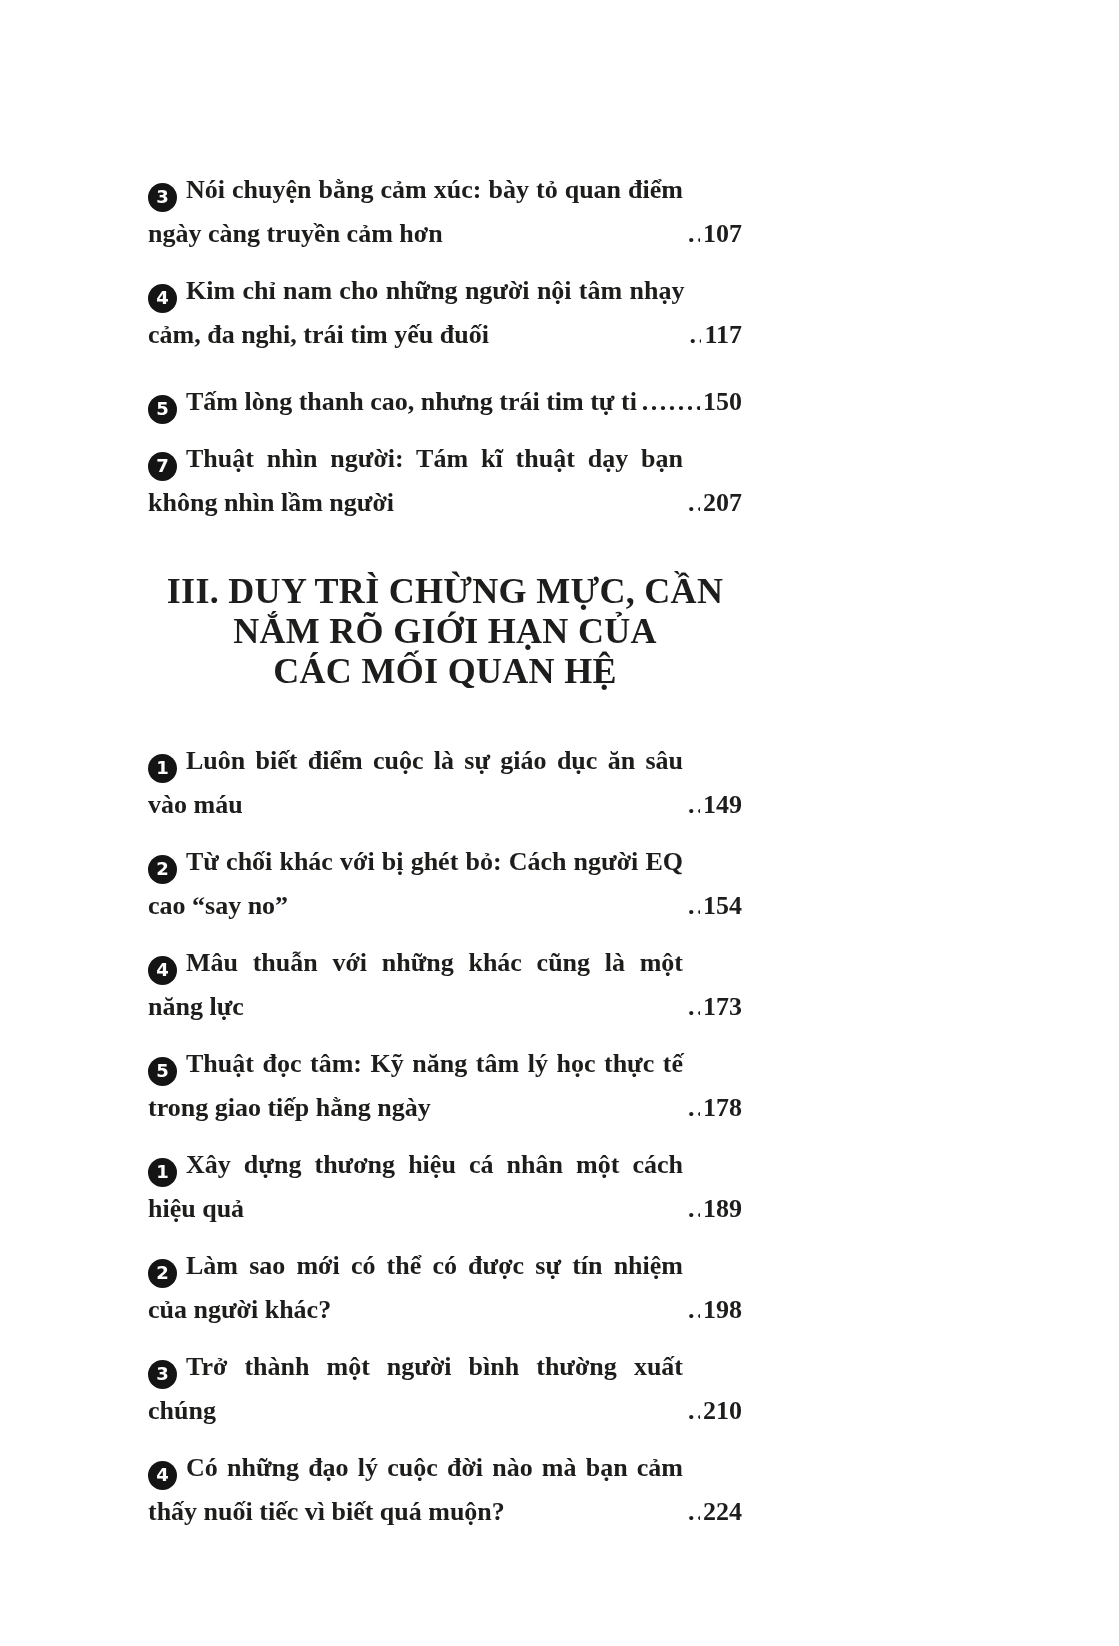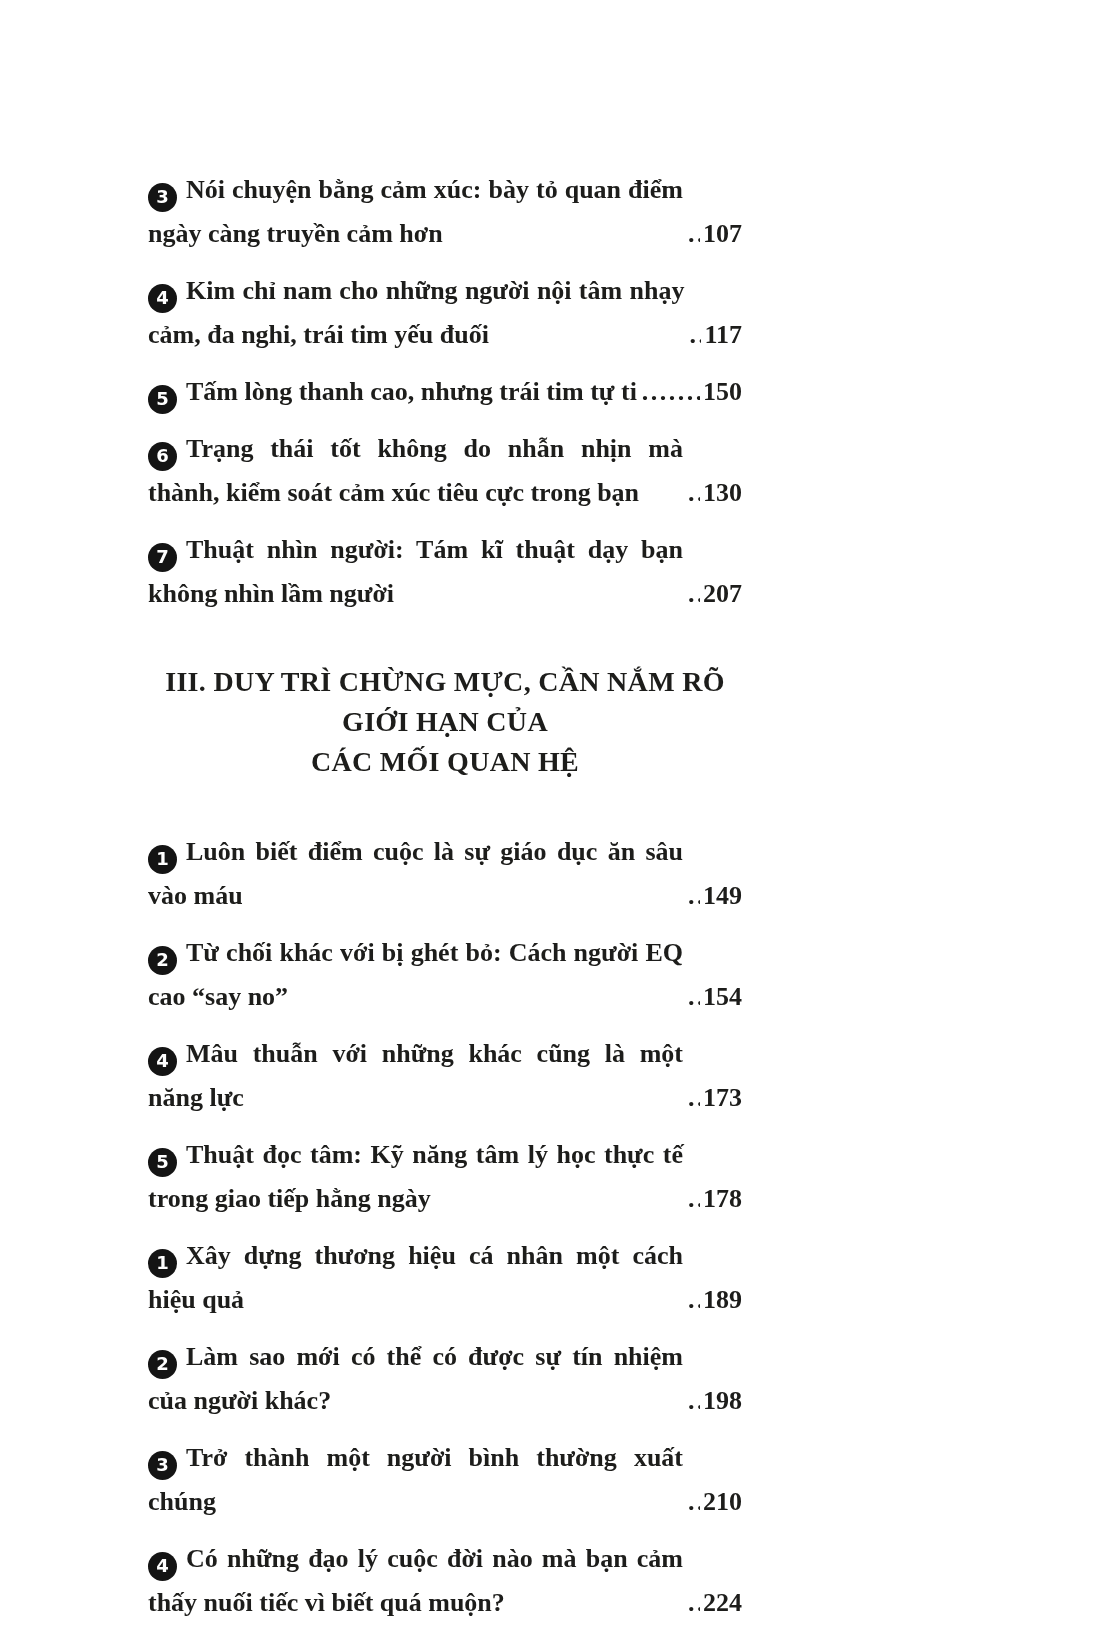--- a/index.html
+++ b/index.html
@@ -17,21 +17,21 @@
     color: var(--text-color, #1d1d1b);
     font-family: "Liberation Serif", "DejaVu Serif", serif;
     font-weight: 700;
     font-size: 26px;
     overflow: hidden;
   }
   .toc-section { display: block; }
   .section-heading {
     white-space: pre-line;
     text-align: center;
-    font-size: 28px;
+    font-size: 36px;
     line-height: 40px;
     font-weight: 700;
     letter-spacing: 0.3px;
     margin: 46px 0 48px 0;
   }
   .section-heading:empty { display: none; }
   .toc-entry {
     display: flex;
     align-items: flex-end;
     margin-bottom: 13px;
@@ -64,20 +64,21 @@
     white-space: nowrap;
     margin: 0 3px 0 5px;
   }
   .dots::after {
     content: "......................................................................................................................................................................";
     letter-spacing: 2.5px;
   }
   .pagenum {
     flex: 0 0 auto;
     text-align: right;
+    margin-top: 10px;
   }
 </style>
 </head>
 <body>
 
 <div class="page">
   <div id="sections">
   <section class="toc-section">
         <div class="entries">
   <div class="toc-entry">
@@ -91,25 +92,20 @@
             <span class="dots"></span>
             <span class="pagenum">117</span>
           </div>
 
   <div class="toc-entry">
             <span class="entry-body"><span class="num-badge">5</span><span class="entry-text">Tấm lòng thanh cao, nhưng trái tim tự ti</span></span>
             <span class="dots"></span>
             <span class="pagenum">150</span>
           </div>
 
-  <div class="toc-entry">
-            <span class="entry-body"><span class="num-badge">6</span><span class="entry-text">Trạng thái tốt không do nhẫn nhịn mà thành, kiểm soát cảm xúc tiêu cực trong bạn</span></span>
-            <span class="dots"></span>
-            <span class="pagenum">130</span>
-          </div>
 
   <div class="toc-entry">
             <span class="entry-body"><span class="num-badge">7</span><span class="entry-text">Thuật nhìn người: Tám kĩ thuật dạy bạn không nhìn lầm người</span></span>
             <span class="dots"></span>
             <span class="pagenum">207</span>
           </div>
 </div>
       </section>
 
   <section class="toc-section">

